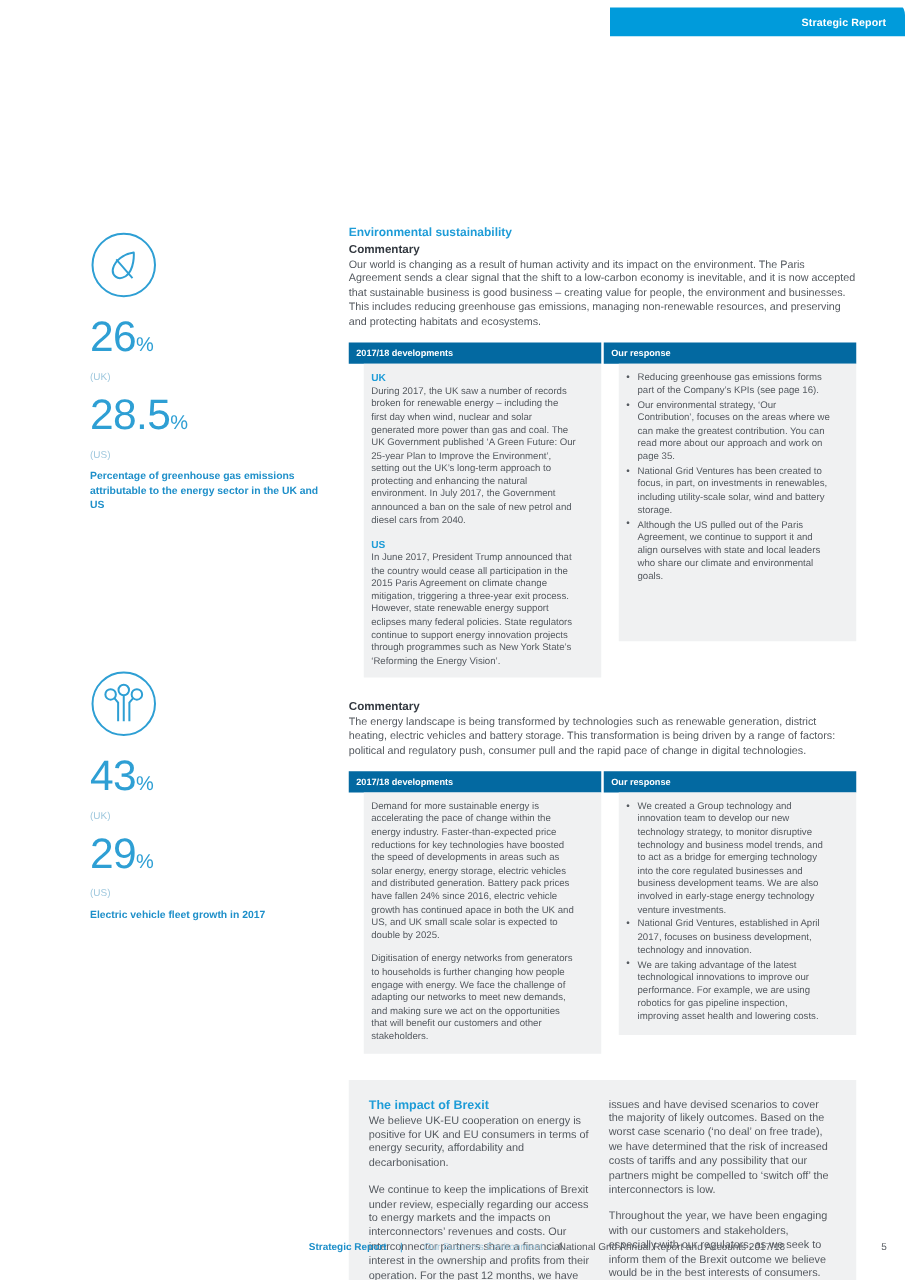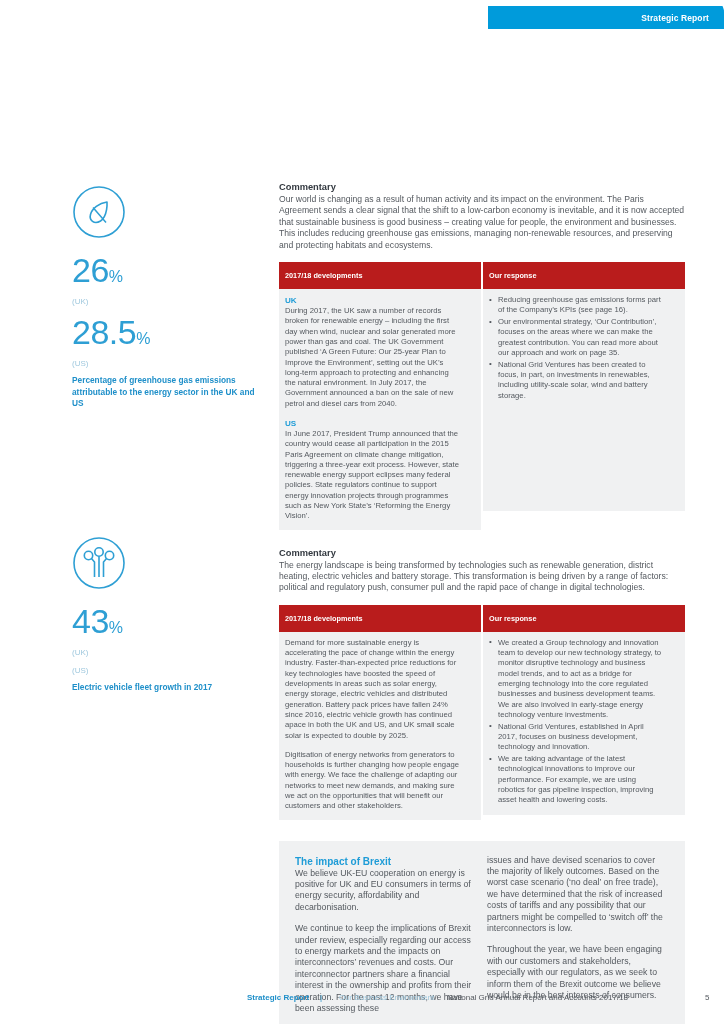--- a/index.html
+++ b/index.html
@@ -44,24 +44,24 @@
   .main { position: absolute; left: 279px; top: 181px; width: 406px; }
 
   .sec-title { color: #1e9cd7; font-size: 9.6px; font-weight: bold; line-height: 12px; }
   .sec-sub { color: #333940; font-size: 9.3px; font-weight: bold; line-height: 12px; }
   .sec-body { color: #54595f; font-size: 8.6px; line-height: 11.4px; margin-top: 1px; }
 
   
   .tbl { display: flex; width: 406px; margin-top: 11px; gap: 2px; }
   .tcol { width: 202px; }
   .thead {
-    background: #b91c1c; color: #ffffff; font-size: 7.3px; font-weight: bold;
-    height: 27px; display: flex; align-items: center; padding-left: 6px;
-  }
-  .tbody { background: #f0f1f2; padding: 6px 20px 8px 6px; }
+    background: #0369a1; color: #ffffff; font-size: 7.3px; font-weight: bold;
+    height: 17px; display: flex; align-items: center; padding-left: 6px;
+  }
+  .tbody { background: #f0f1f2; padding: 6px 20px 8px 6px; margin-left: 12px; }
   .tbody.tall { min-height: 222px; }
   .tbody.tall2 { min-height: 178px; }
   .cell-h { color: #1e9cd7; font-size: 8.1px; font-weight: bold; line-height: 11px; }
   .cell-p { color: #54595f; font-size: 7.7px; line-height: 10.3px; }
   .cell-p + .cell-p { margin-top: 9px; }
   .bul { list-style: none; margin: 0; padding: 0; }
   .bul li {
     color: #54595f; font-size: 7.7px; line-height: 10.3px;
     position: relative; padding-left: 9px; margin-bottom: 1.5px;
   }
@@ -126,28 +126,32 @@
           <circle cx="37.5" cy="19.5" r="4.2" fill="none" stroke="#2e9fd4" stroke-width="1.6"></circle>
           <path d="M19.5 22.5 L22.5 26 L22.5 41" fill="none" stroke="#2e9fd4" stroke-width="1.6"></path>
           <line x1="27" y1="20.5" x2="27" y2="41" stroke="#2e9fd4" stroke-width="1.6"></line>
           <path d="M34.5 22.5 L31.5 26 L31.5 41" fill="none" stroke="#2e9fd4" stroke-width="1.6"></path>
         </svg>
       </div>
       <div class="big-num">
         <span>43</span><span class="pct">%</span>
       </div>
       <div class="region">(UK)</div>
+      <div class="big-num">
+        <span>29</span><span class="pct">%</span>
+      </div>
       <div class="region last">(US)</div>
       <div class="stat-caption">Electric vehicle fleet growth in 2017</div>
     </div>
   </div>
 
   <div class="main">
 
     <div>
+      <div class="sec-title">Environmental sustainability</div>
       <div class="sec-sub">Commentary</div>
       <div class="sec-body">Our world is changing as a result of human activity and its impact on the environment. The Paris Agreement sends a clear signal that the shift to a low-carbon economy is inevitable, and it is now accepted that sustainable business is good business – creating value for people, the environment and businesses. This includes reducing greenhouse gas emissions, managing non-renewable resources, and preserving and protecting habitats and ecosystems.</div>
 
       <div class="tbl">
         <div class="tcol">
           <div class="thead">2017/18 developments</div>
           <div class="tbody tall">
             <div>
               <div class="cell-h">UK</div>
               <div class="cell-p">During 2017, the UK saw a number of records broken for renewable energy – including the first day when wind, nuclear and solar generated more power than gas and coal. The UK Government published ‘A Green Future: Our 25-year Plan to Improve the Environment’, setting out the UK’s long-term approach to protecting and enhancing the natural environment. In July 2017, the Government announced a ban on the sale of new petrol and diesel cars from 2040.</div>
@@ -159,20 +163,21 @@
             </div>
           </div>
         </div>
         <div class="tcol">
           <div class="thead">Our response</div>
           <div class="tbody tall">
             <ul class="bul">
               <li>Reducing greenhouse gas emissions forms part of the Company’s KPIs (see page 16).</li>
               <li>Our environmental strategy, ‘Our Contribution’, focuses on the areas where we can make the greatest contribution. You can read more about our approach and work on page 35.</li>
               <li>National Grid Ventures has been created to focus, in part, on investments in renewables, including utility-scale solar, wind and battery storage.</li>
+              <li>Although the US pulled out of the Paris Agreement, we continue to support it and align ourselves with state and local leaders who share our climate and environmental goals.</li>
             </ul>
           </div>
         </div>
       </div>
     </div>
 
     <div style="margin-top:17px">
       <div class="sec-sub">Commentary</div>
       <div class="sec-body">The energy landscape is being transformed by technologies such as renewable generation, district heating, electric vehicles and battery storage. This transformation is being driven by a range of factors: political and regulatory push, consumer pull and the rapid pace of change in digital technologies.</div>
 

